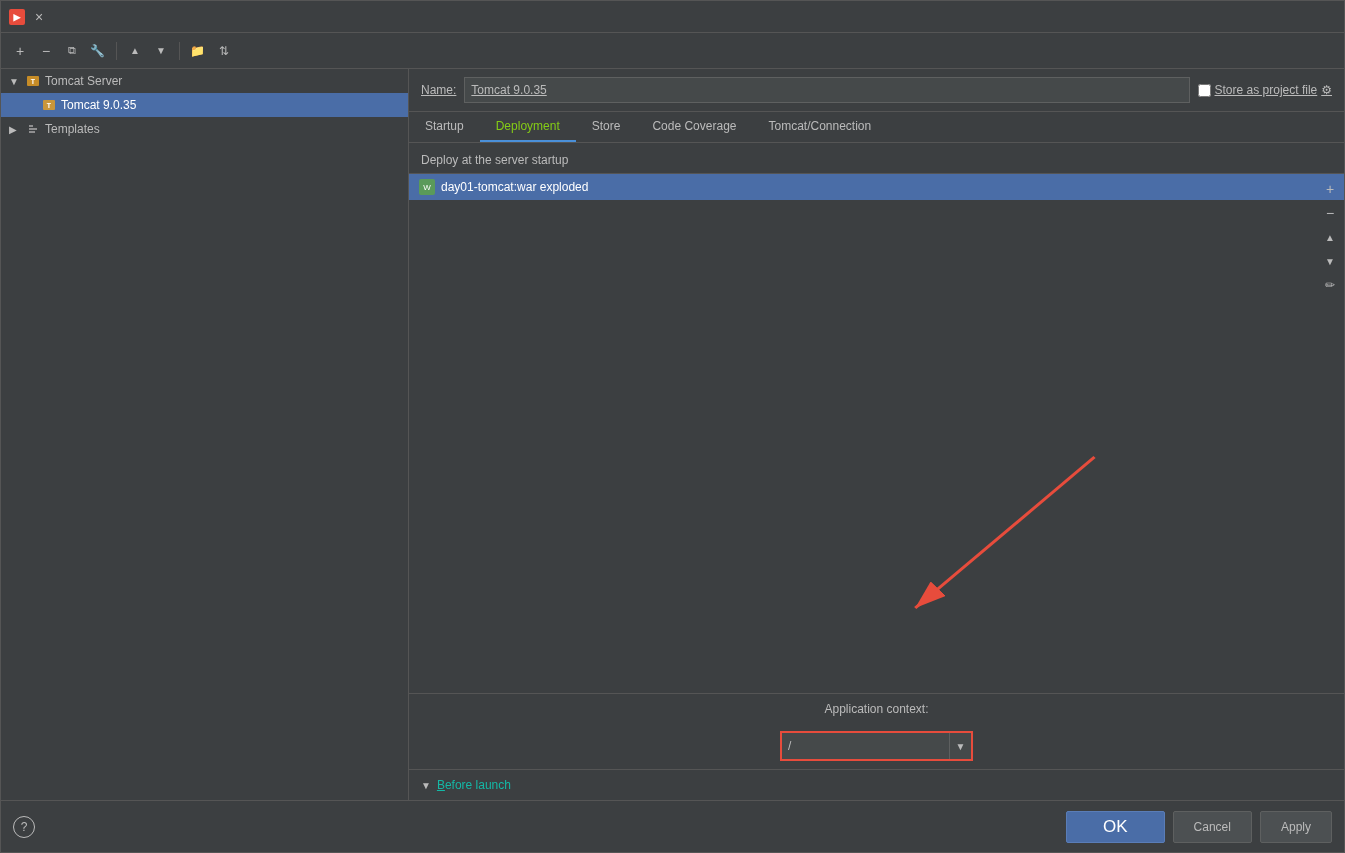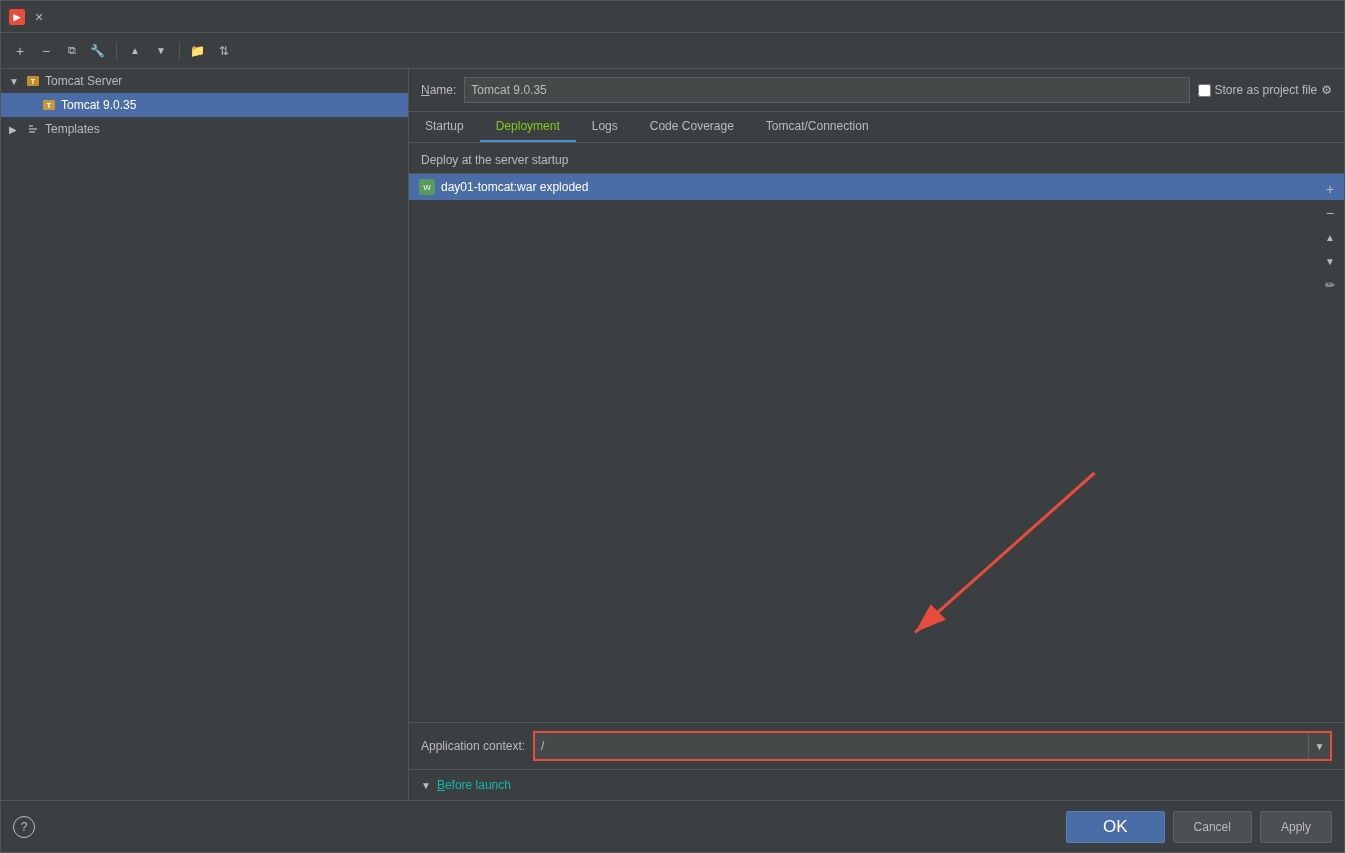--- a/index.html
+++ b/index.html
@@ -149,20 +149,21 @@
       overflow: hidden;
     }
 
     .name-row {
       display: flex;
       align-items: center;
       padding: 8px 12px;
       gap: 8px;
       border-bottom: 1px solid #555;
       flex-shrink: 0;
+      text-decoration: underline;
     }
 
     .name-label {
       color: #bbbbbb;
       font-size: 12px;
     }
 
     .name-label u {
       text-decoration: underline;
     }
@@ -287,23 +288,24 @@
       display: flex;
       align-items: center;
       justify-content: center;
       border-radius: 2px;
     }
 
     .app-context-row {
       display: flex;
       align-items: center;
       padding: 8px 12px;
-      gap: 8px;
+      gap: 15px;
       border-top: 1px solid #555;
       flex-shrink: 0;
+      flex-direction: column;
     }
 
     .app-context-label {
       color: #bbbbbb;
       font-size: 12px;
       white-space: nowrap;
     }
 
     .app-context-input-wrap {
       flex: 1;
@@ -535,21 +537,21 @@
       </div>
 
       <div class="tabs">
         <div class="tab">
           <span>Startup</span>
         </div>
         <div class="tab active">
           <span>Deployment</span>
         </div>
         <div class="tab">
-          <span>Logs</span>
+          <span>Store</span>
         </div>
         <div class="tab">
           <span>Code Coverage</span>
         </div>
         <div class="tab">
           <span>Tomcat/Connection</span>
         </div>
       </div>
 
       <div class="tab-content">

